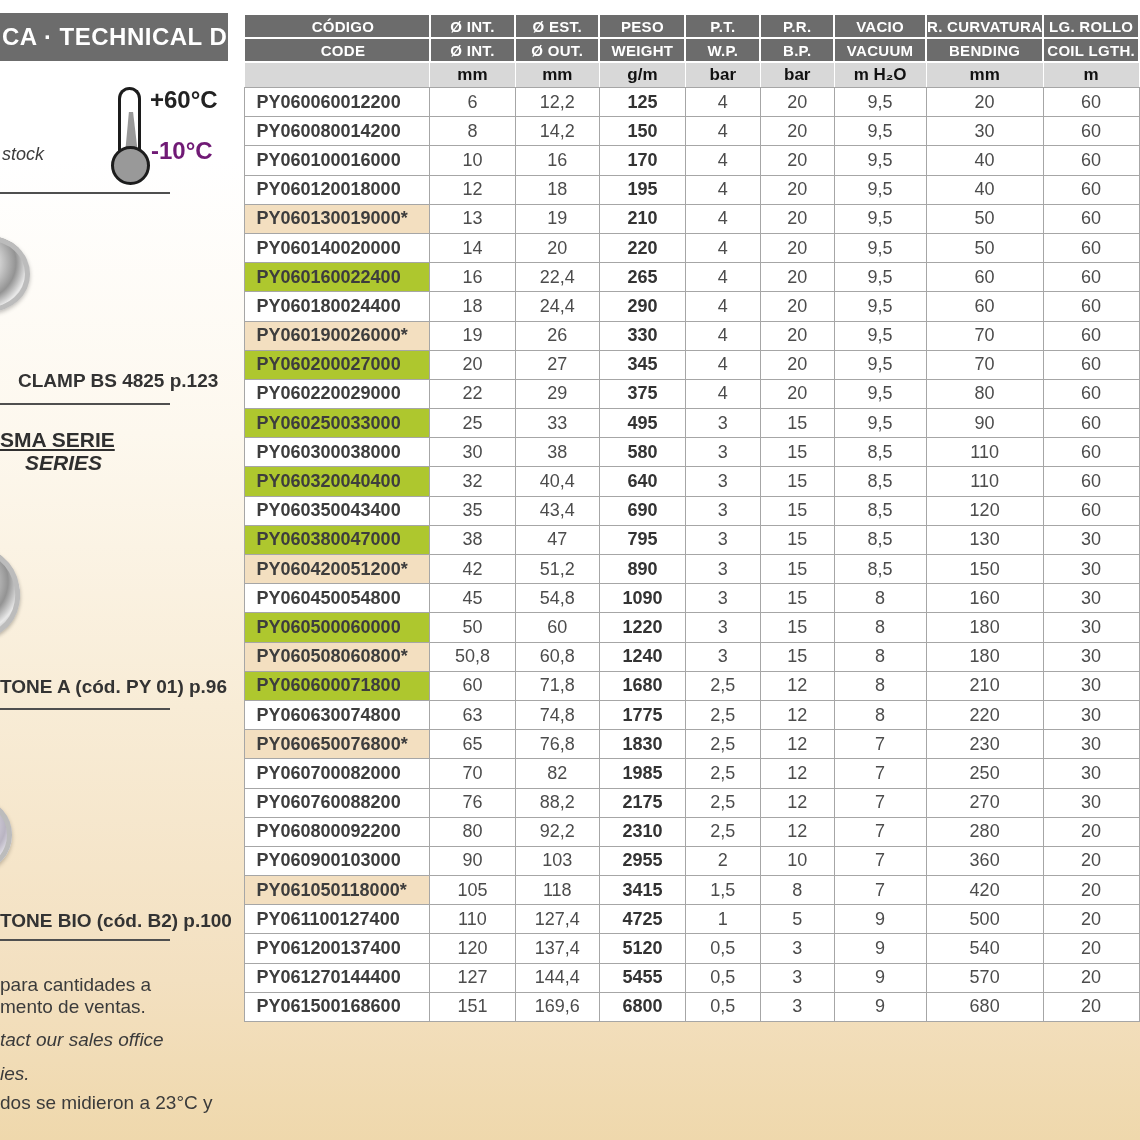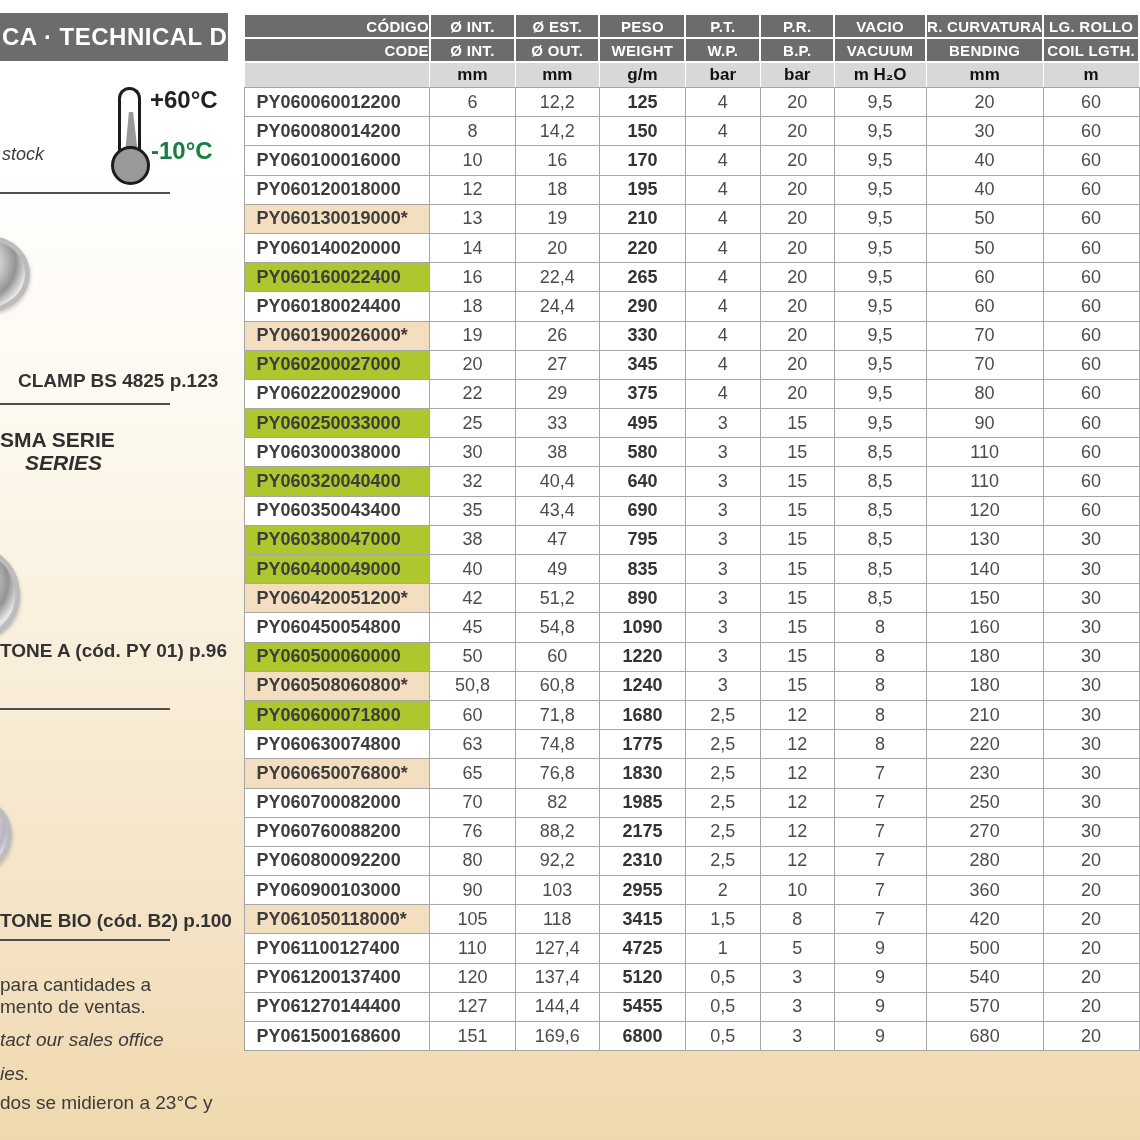--- a/index.html
+++ b/index.html
@@ -10,52 +10,52 @@
   body{
     width:1140px;height:1140px;overflow:hidden;position:relative;
     font-family:"Liberation Sans","DejaVu Sans",sans-serif;
     background:linear-gradient(180deg,#ffffff 0%,#ffffff 14%,#fdf8ee 38%,#f8ecd6 62%,#f3e0c0 86%,#efd8ac 100%);
   }
   .abs{position:absolute;}
   
   .banner{left:0;top:13px;width:226px;height:48px;background:var(--header-gray);
     color:#fff;font-weight:bold;font-size:24px;line-height:48px;letter-spacing:.5px;padding-left:2px;white-space:nowrap;}
   .tmax{left:150px;top:86px;font-size:24px;font-weight:bold;color:#222;}
-  .tmin{left:151px;top:137px;font-size:24px;font-weight:bold;color:#15803d;}
+  .tmin{left:151px;top:137px;font-size:24px;font-weight:bold;color:#701a75;}
   .stock{left:2px;top:144px;font-size:18px;font-style:italic;color:#3c3c3c;}
   .thermo-stem{left:118px;top:87px;width:17px;height:63px;background:#fff;
     border:3.5px solid #1c1c1c;border-bottom:none;border-radius:12px 12px 0 0;}
   .thermo-mercury{left:125px;top:112px;width:13px;height:42px;background:#999;
     clip-path:polygon(30% 0,62% 0,100% 100%,0 100%);}
   .thermo-bulb{left:111px;top:146px;width:33px;height:33px;background:#999;
     border:3.5px solid #1c1c1c;border-radius:50%;}
   .hr{left:0;width:170px;height:2px;background:#4f4f4f;}
   .hr1{top:192px}.hr2{top:403px}.hr3{top:708px}.hr4{top:939px}
   .photo{border-radius:50%;
     background:radial-gradient(circle at 38% 35%,#f7f7f7 0%,#d3d3d3 28%,#939393 52%,#e9e9e9 68%,#9d9d9d 84%,#6f6f6f 100%);
     box-shadow:inset 0 0 0 5px #bcbcbc, 0 2px 4px rgba(0,0,0,.25);}
   .clamp{left:-52px;top:236px;width:82px;height:76px;}
   .hoseA{left:-60px;top:548px;width:80px;height:90px;transform:rotate(-10deg);}
   .hoseBio{left:-52px;top:800px;width:64px;height:70px;
     background:radial-gradient(circle at 38% 35%,#f3f1f6 0%,#dcd8e2 30%,#b9b4c2 55%,#eceaf0 72%,#b3aebc 90%);}
   .ref{font-weight:bold;font-size:19px;color:#333;white-space:nowrap;text-align:center;}
   .clamp-ref{left:18px;top:370px;}
-  .series1{left:0;top:428px;font-weight:bold;font-size:21px;color:#2f2f2f;white-space:nowrap;}
+  .series1{left:0;top:428px;font-weight:bold;font-size:21px;color:#2f2f2f;white-space:nowrap;text-decoration:underline;}
   .series2{left:0;top:451px;font-weight:bold;font-style:italic;font-size:21px;color:#2f2f2f;padding-left:25px;}
-  .pytoneA{left:0;top:640px;}
+  .pytoneA{left:0;top:676px;}
   .pytoneBio{left:0;top:910px;}
   .notes{left:0;top:974px;width:238px;font-size:19px;line-height:21.5px;color:#3b3b3b;}
   .notes .italic{font-style:italic;margin-top:12px;}
   .notes .sp8{height:8px;} .notes .sp14{height:14px;}
   
   table.spec{position:absolute;left:243px;top:13px;border-collapse:collapse;table-layout:fixed;}
   table.spec th,table.spec td{padding:0;overflow:hidden;white-space:nowrap;}
   table.spec thead th{background:var(--header-gray);color:#fff;font-weight:bold;font-size:15px;
     letter-spacing:.3px;border:2px solid #fff;text-align:center;height:22px;}
-  table.spec thead tr th:first-child{text-align:right;padding-left:12px;}
+  table.spec thead tr th:first-child{text-align:center;padding-left:12px;}
   table.spec tr.units td{background:var(--units-gray);color:#111;font-weight:bold;font-size:17px;
     text-align:center;border:1px solid #fff;border-bottom:1px solid var(--grid);height:24px;}
   table.spec tbody tr{height:29.2px;}
   table.spec tbody td{background:#fff;border:1px solid var(--grid);font-size:18px;color:#4c4c4c;text-align:center;}
   table.spec tbody td.code{font-weight:bold;color:var(--ink);text-align:left;padding-left:12px;}
   table.spec tbody td.bold{font-weight:bold;color:#333;}
   table.spec tbody td.hl-green{background:var(--green);}
   table.spec tbody td.hl-tan{background:var(--tan);}
 </style>
 </head>
@@ -315,31 +315,20 @@
     <td class="num">38</td>
     <td class="num">47</td>
     <td class="num bold">795</td>
     <td class="num">3</td>
     <td class="num">15</td>
     <td class="num">8,5</td>
     <td class="num">130</td>
     <td class="num">30</td>
   </tr>
       <tr>
-    <td class="code hl-green">PY060400049000</td>
-    <td class="num">40</td>
-    <td class="num">49</td>
-    <td class="num bold">835</td>
-    <td class="num">3</td>
-    <td class="num">15</td>
-    <td class="num">8,5</td>
-    <td class="num">140</td>
-    <td class="num">30</td>
-  </tr>
-      <tr>
     <td class="code hl-tan">PY060420051200*</td>
     <td class="num">42</td>
     <td class="num">51,2</td>
     <td class="num bold">890</td>
     <td class="num">3</td>
     <td class="num">15</td>
     <td class="num">8,5</td>
     <td class="num">150</td>
     <td class="num">30</td>
   </tr>

